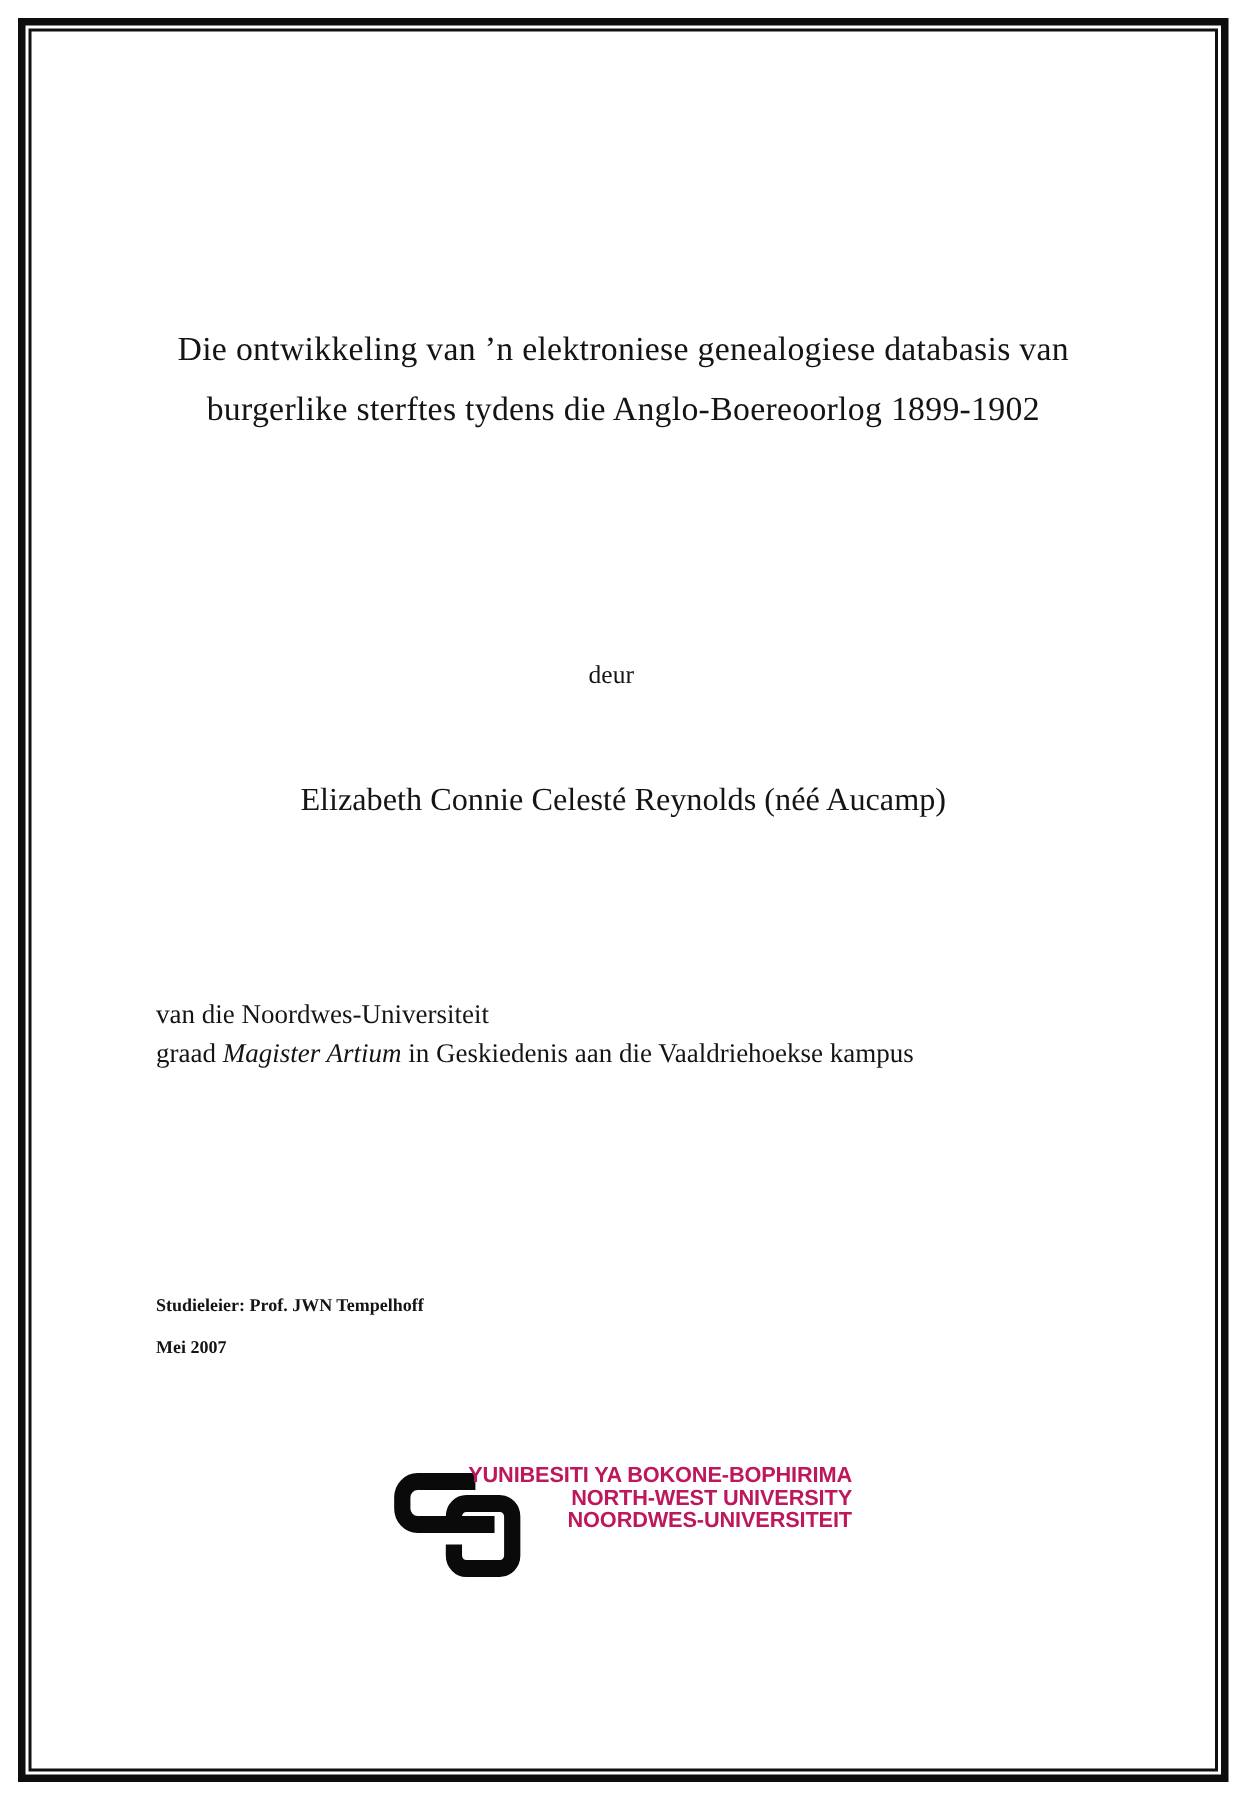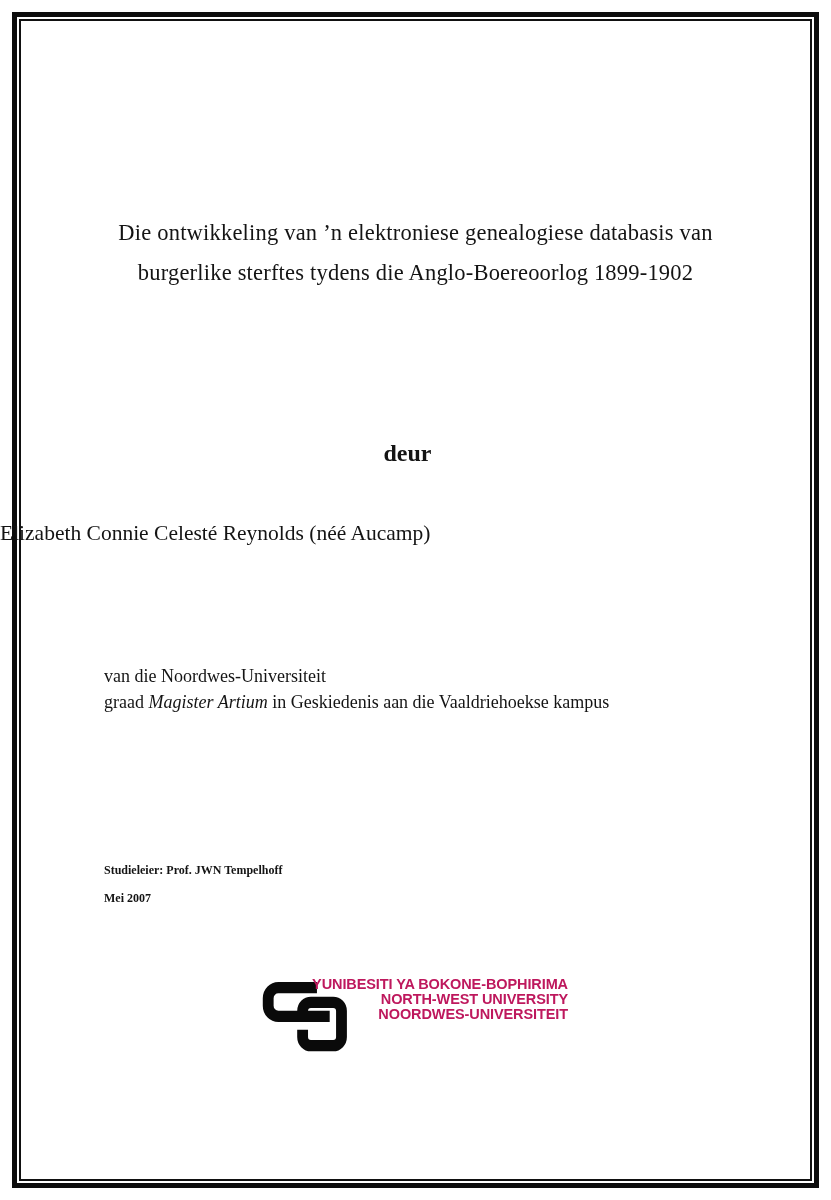--- a/index.html
+++ b/index.html
@@ -32,26 +32,26 @@
     top: 213px; left: 0; right: 0;
     text-align: center;
     font-size: 22.5px;
     line-height: 40px;
     letter-spacing: 0.2px;
   }
   .byline {
     position: absolute;
     top: 440px; left: 0; right: 16px;
     text-align: center;
-    font-size: 24px;
-    font-weight: bold;
+    font-size: 17px;
   }
   .author {
     position: absolute;
     top: 521px; left: 0; right: 0;
+    text-align: center;
     font-size: 21.5px;
   }
   .statement {
     position: absolute;
     top: 663px; left: 104px;
     width: 643px;
     font-size: 18px;
     line-height: 26px;
   }
   .statement .justified {

